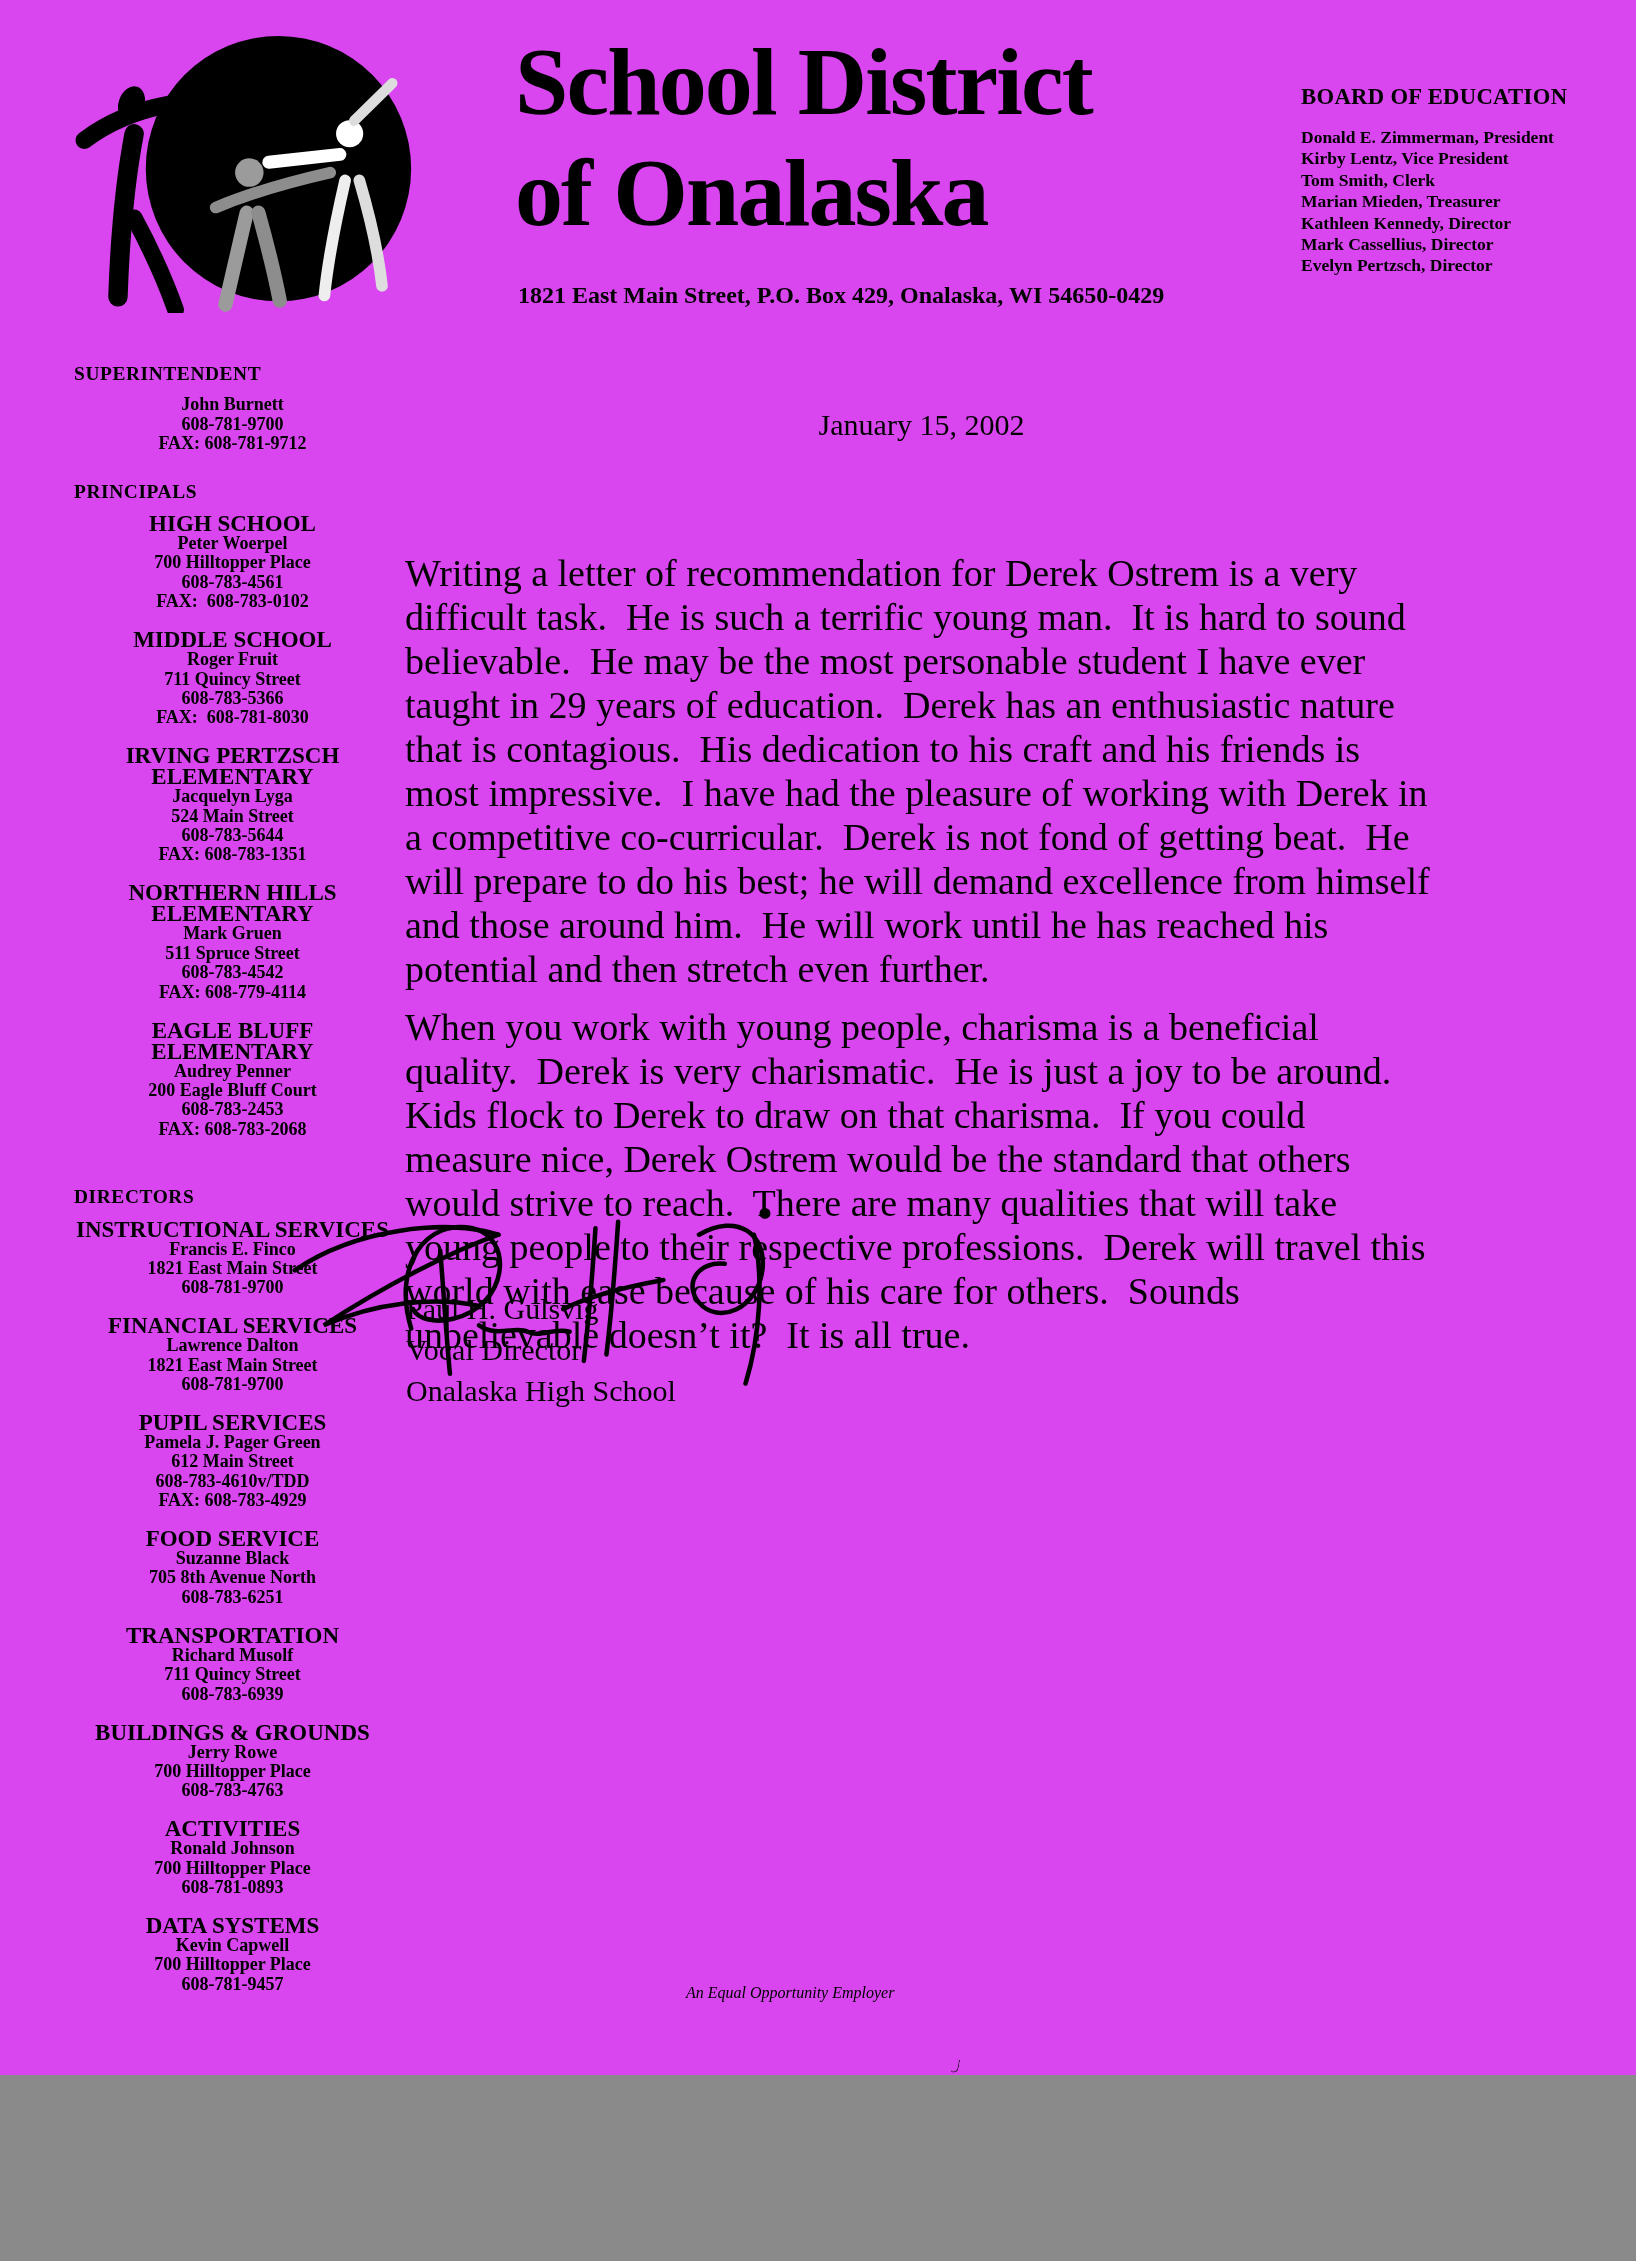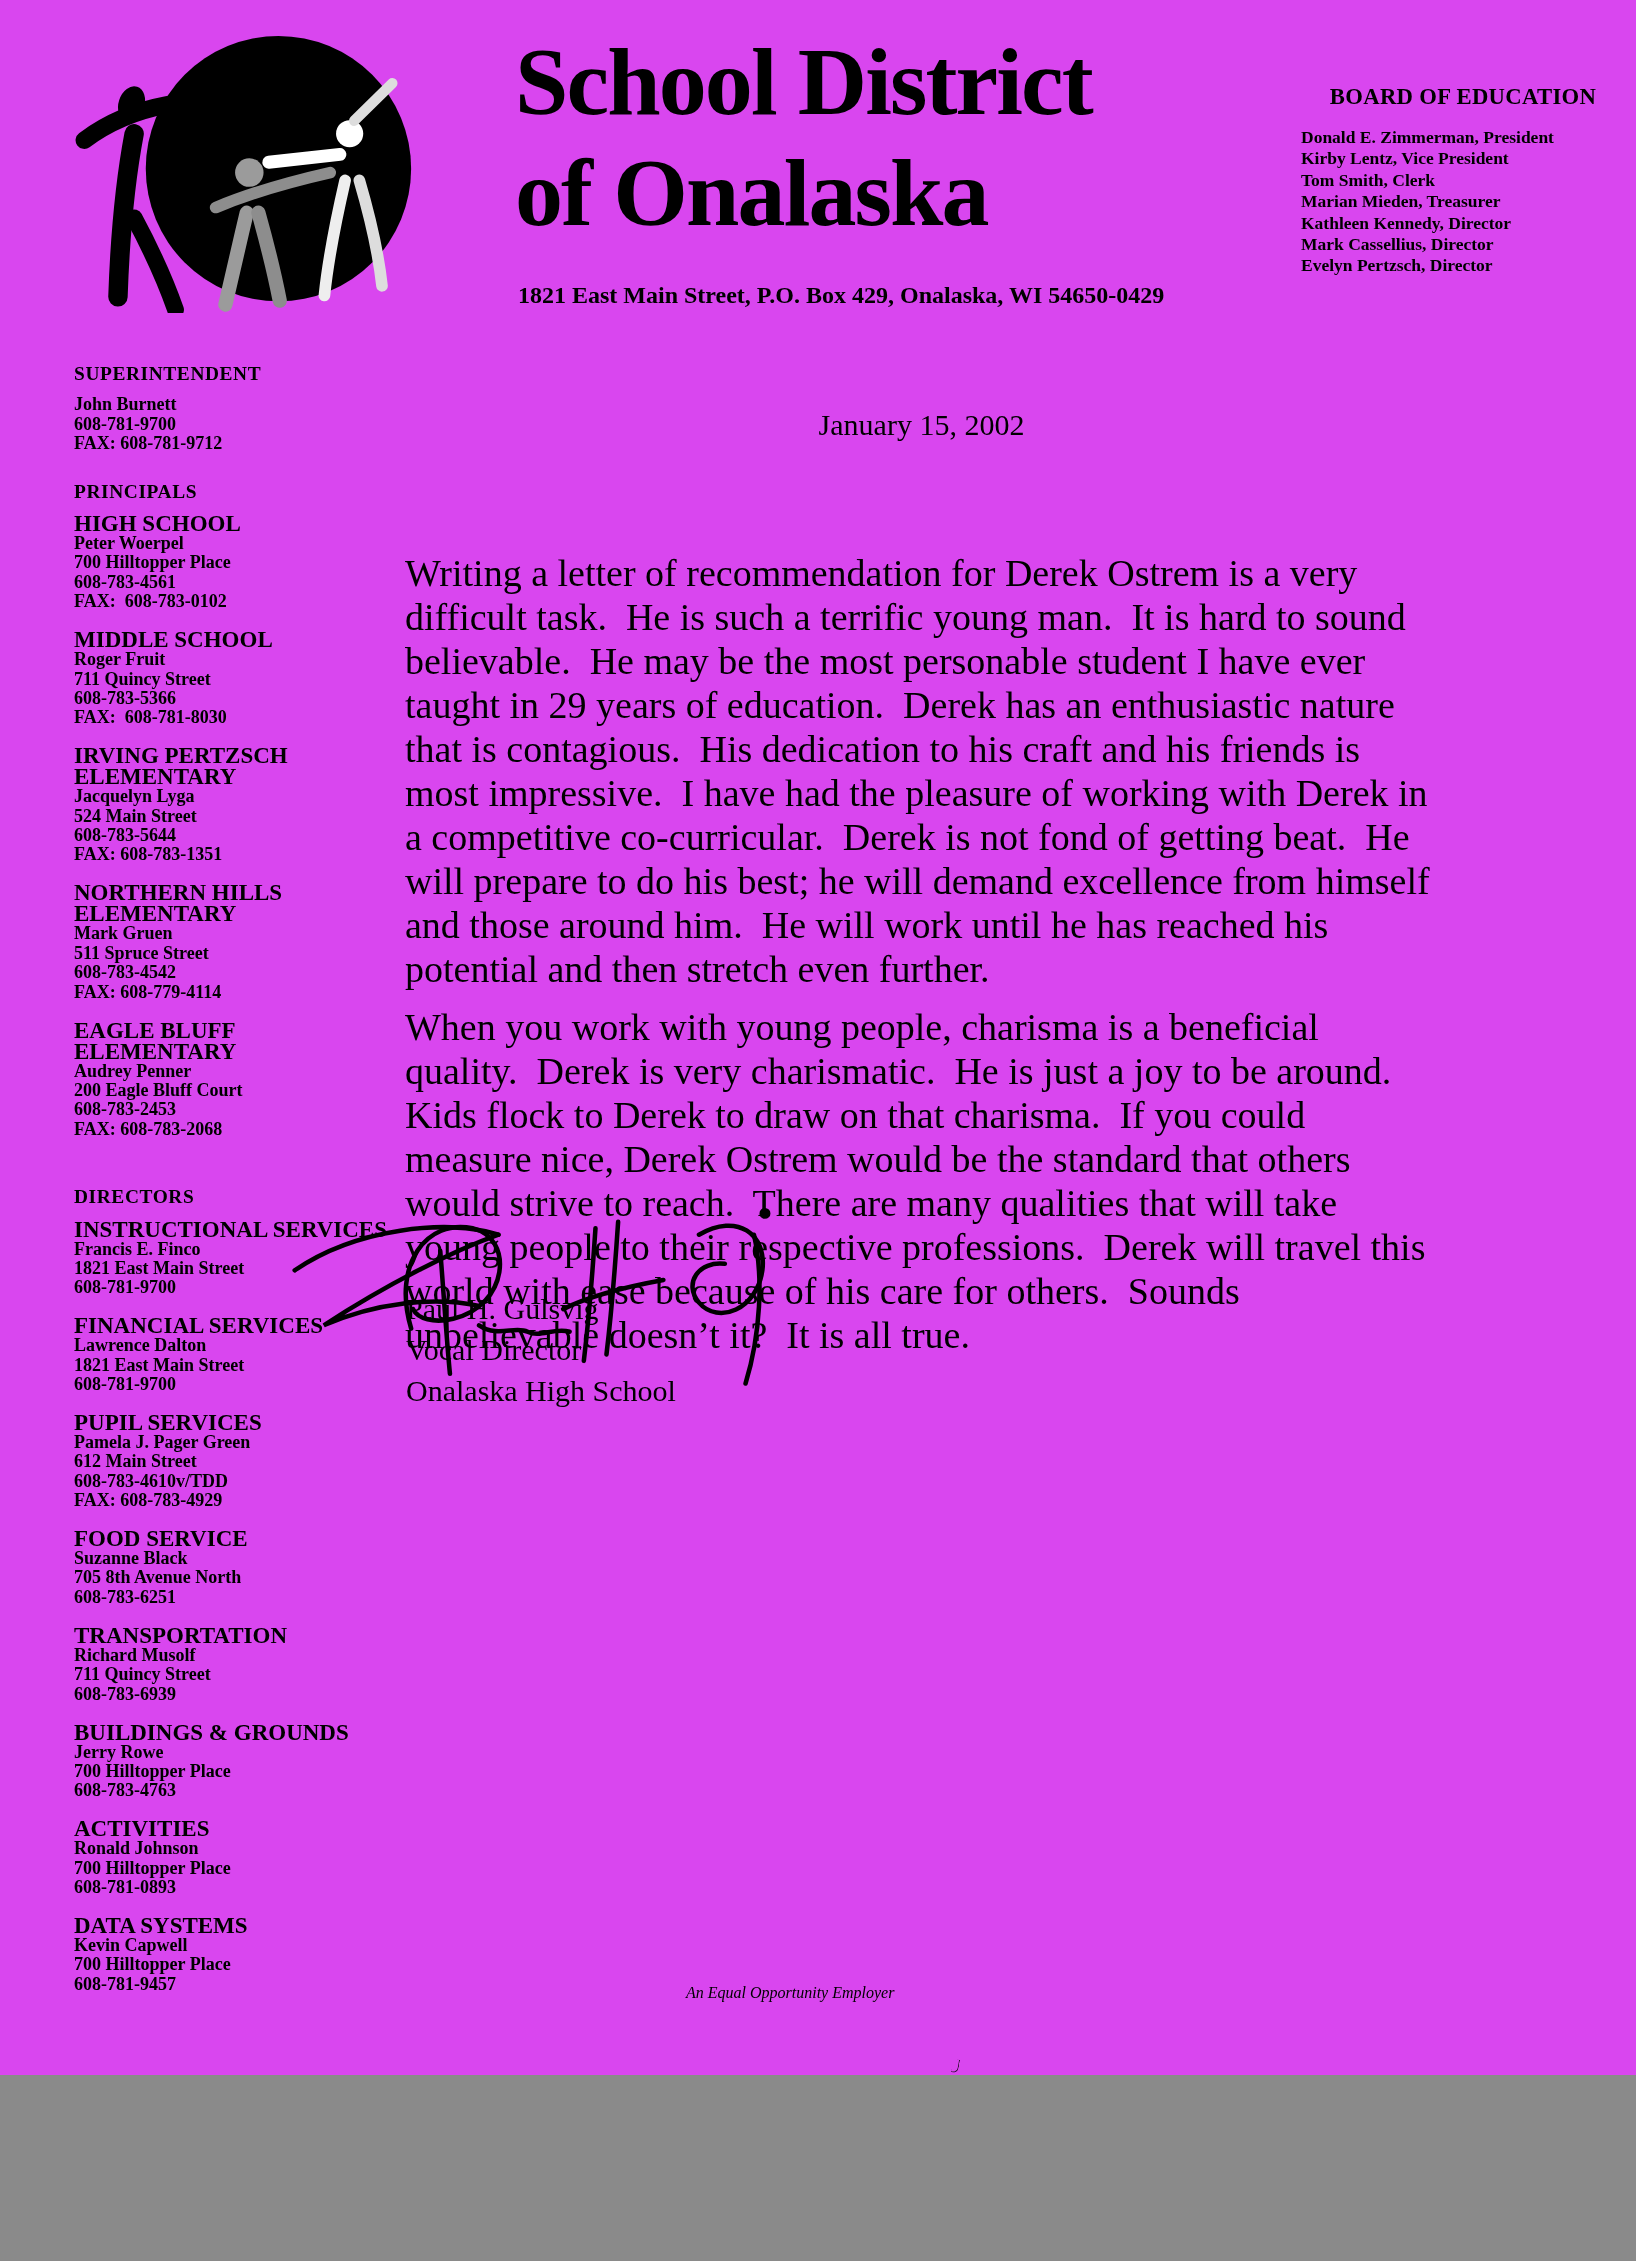--- a/index.html
+++ b/index.html
@@ -14,29 +14,29 @@
     position:absolute; left:515px; top:26px;
     font-weight:700; font-size:96px; line-height:111px; letter-spacing:-1.9px;
     white-space:nowrap;
   }
   .header-address {
     position:absolute; left:518px; top:282px;
     font-weight:700; font-size:24px; white-space:nowrap;
   }
 
   .board { position:absolute; left:1301px; top:84px; width:324px; font-weight:700; }
-  .board-heading { font-size:22.7px; letter-spacing:0.3px; margin:0 0 17px 0;text-align:center; }
+  .board-heading { font-size:22.7px; letter-spacing:0.3px; margin:0 0 17px 0; }
   .board-member { font-size:17.5px; line-height:21.4px; white-space:nowrap; }
 
   
   .sidebar { position:absolute; left:74px; top:363px; width:317px; font-weight:700; }
   .sb-heading { font-size:19.4px; letter-spacing:0.6px; margin:0 0 10.4px 0; }
   .sb-heading.mt-principals { margin-top:27px; }
   .sb-heading.mt-directors  { margin-top:47px; }
-  .sb-group { margin:0 0 17.5px 0; }
+  .sb-group { margin:0 0 17.5px 0;text-align:center; }
   .sb-title { font-size:23px; line-height:21px; }
   .sb-line  { font-size:18px; line-height:19.4px; white-space:pre-wrap; }
 
   
   .letter { position:absolute; left:405px; top:408px; width:1033px; }
   .letter-date { font-size:30px; margin:0 0 109px 0;text-align:center; }
   .letter p { font-size:38px; line-height:44px; margin:0 0 14.2px 0; white-space:pre-wrap; }
 
   .signature-svg { position:absolute; left:285px; top:1173px; }
   .signoff { position:absolute; left:406px; top:1288px; font-size:30px; line-height:41px; }

